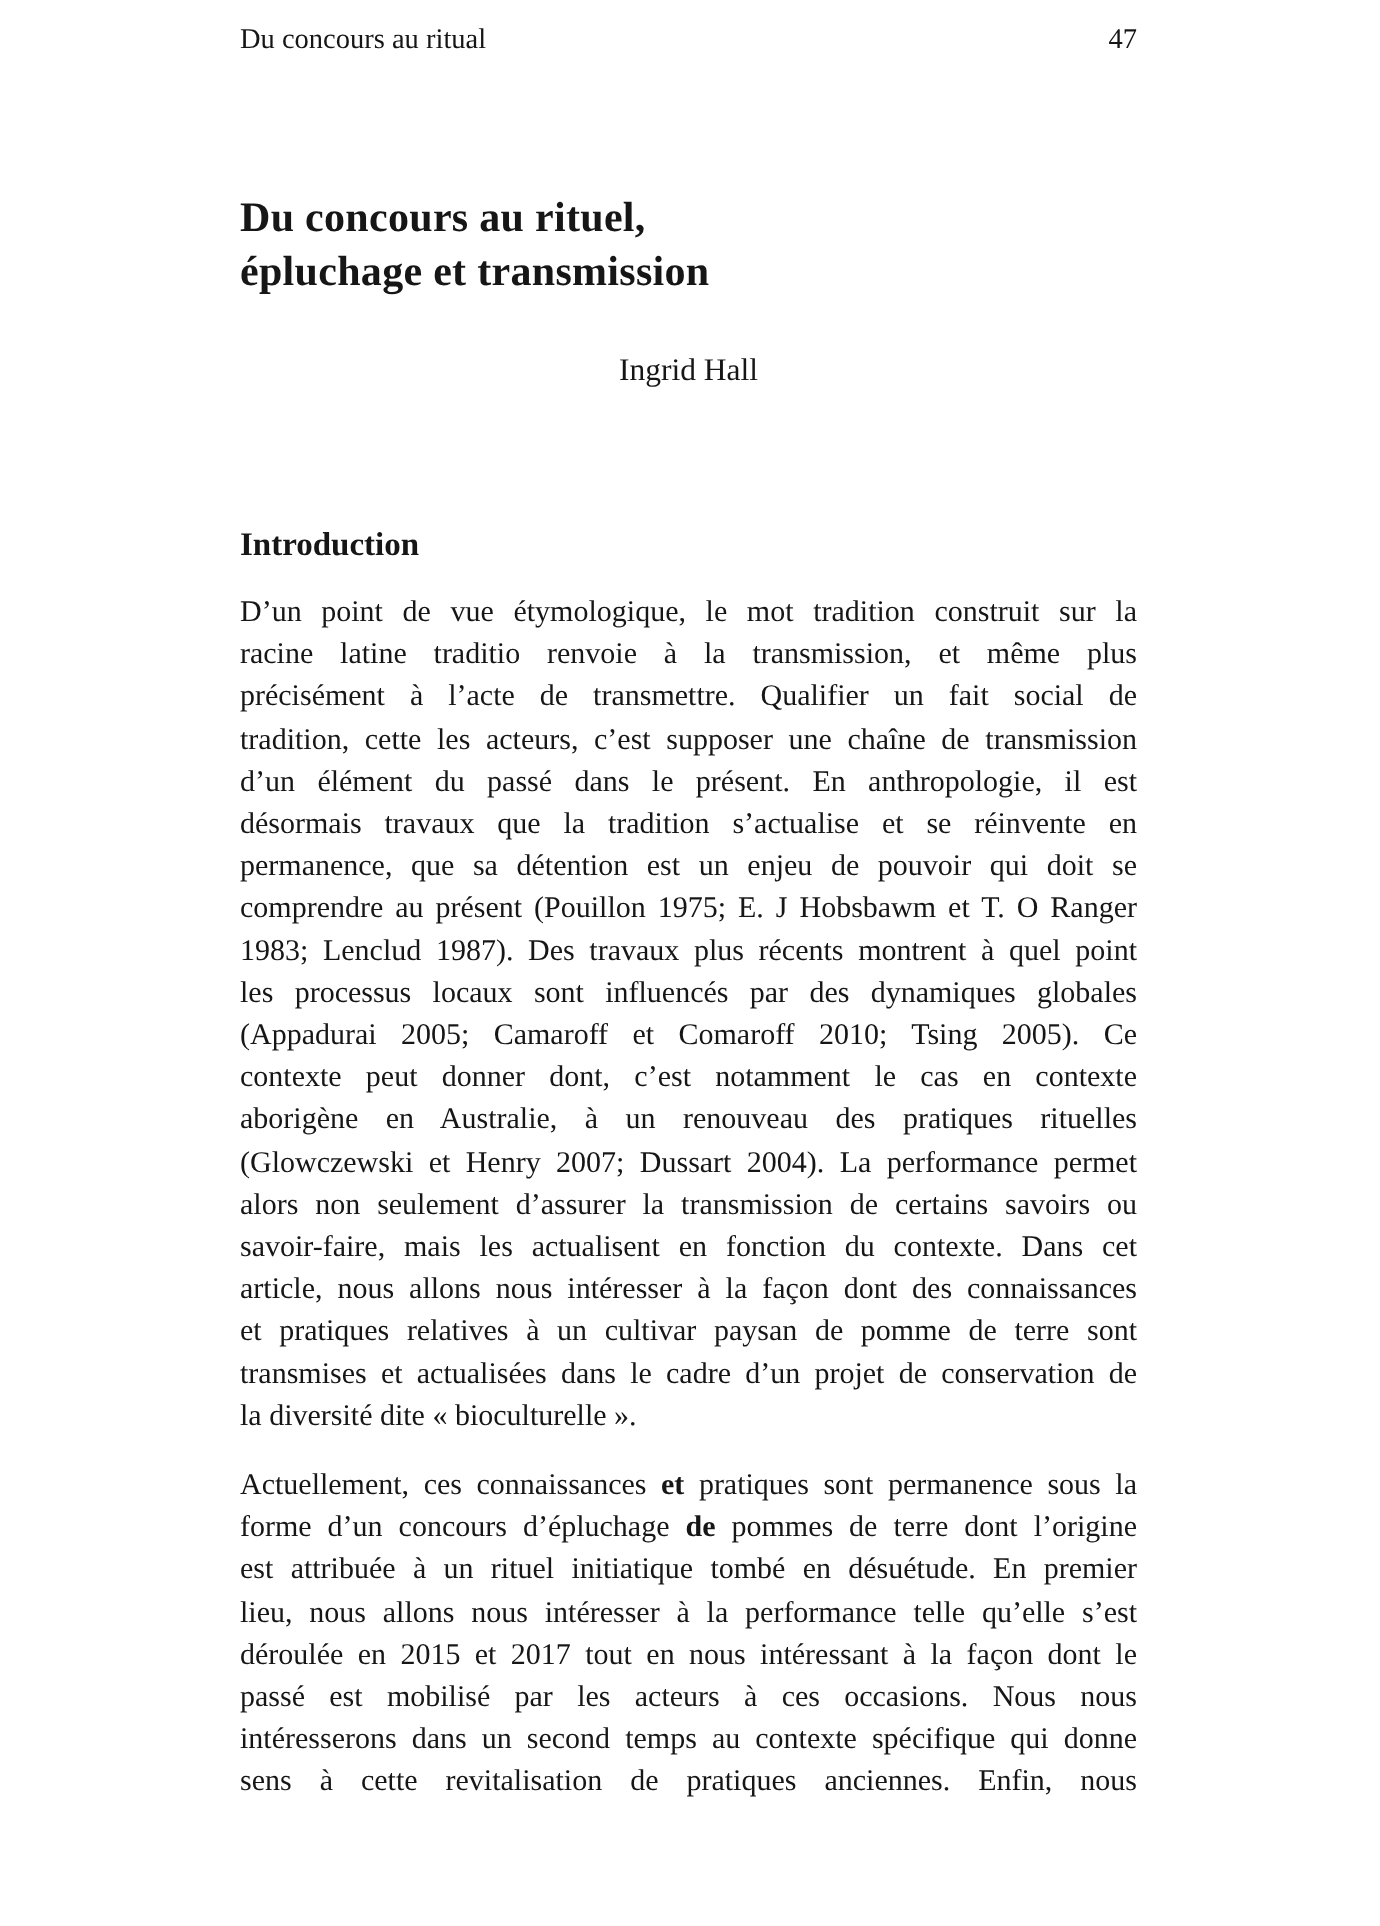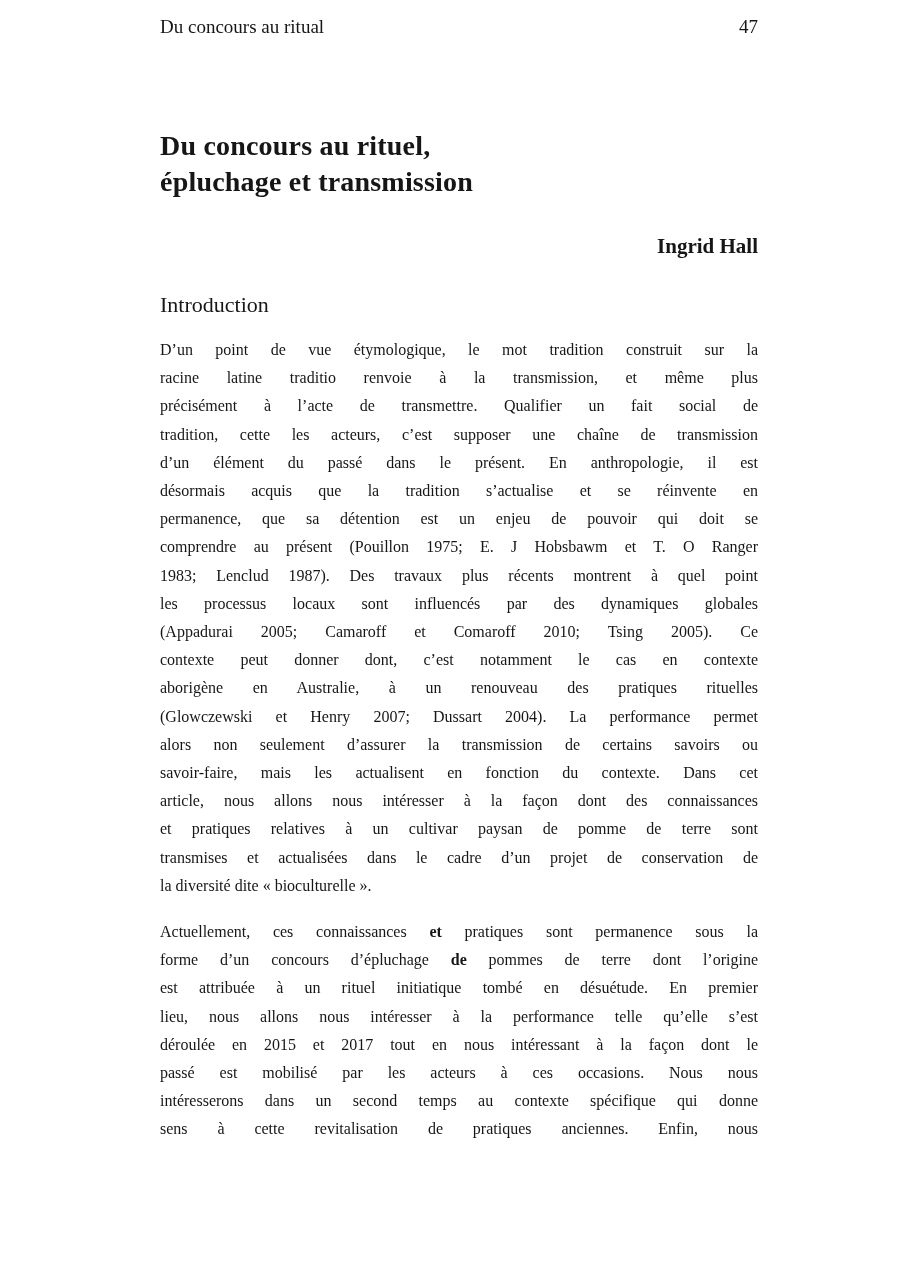--- a/index.html
+++ b/index.html
@@ -29,34 +29,33 @@
   .article-title {
     margin-top: 90px;
     text-align: left;
     font-weight: bold;
     font-size: 28px;
     line-height: 36px;
     letter-spacing: 0.2px;
   }
   .author-line {
     margin-top: 34px;
-    text-align: right;
+    text-align: center;
     font-size: 21px;
     line-height: 24px;
-    font-weight: bold;
   }
   .section-heading {
-    margin-top: 34px;
+    margin-top: 92px;
     font-size: 22px;
-    font-weight: normal;
+    font-weight: bold;
     line-height: 26px;
   }
   .body-text { margin: 0; }
   .para {
-    font-size: 16px;
+    font-size: 20px;
     line-height: 28.2px;
     margin-top: 18px;
   }
   .line {
     text-align: justify;
     text-align-last: justify;
     white-space: normal;
     hyphens: none;
   }
   .line.final {
@@ -85,21 +84,21 @@
 
     <div class="section-heading">Introduction</div>
 
     <div class="body-text">
         <div class="para">
           <div class="line"><span>D’un point de vue étymologique, le mot tradition construit sur la</span></div>
           <div class="line"><span>racine latine </span><span class="it">traditio</span><span> renvoie à la transmission, et même plus</span></div>
           <div class="line"><span>précisément à l’acte de transmettre. Qualifier un fait social de</span></div>
           <div class="line"><span>tradition, cette les acteurs, c’est supposer une chaîne de transmission</span></div>
           <div class="line"><span>d’un élément du passé dans le présent. En anthropologie, il est</span></div>
-          <div class="line"><span>désormais acquis que la tradition s’actualise et se réinvente en</span></div>
+          <div class="line"><span>désormais travaux que la tradition s’actualise et se réinvente en</span></div>
           <div class="line"><span>permanence, que sa détention est un enjeu de pouvoir qui doit se</span></div>
           <div class="line"><span>comprendre au présent (Pouillon 1975; E. J Hobsbawm et T. O Ranger</span></div>
           <div class="line"><span>1983; Lenclud 1987). Des travaux plus récents montrent à quel point</span></div>
           <div class="line"><span>les processus locaux sont influencés par des dynamiques globales</span></div>
           <div class="line"><span>(Appadurai 2005; Camaroff et Comaroff 2010; Tsing 2005). Ce</span></div>
           <div class="line"><span>contexte peut donner dont, c’est notamment le cas en contexte</span></div>
           <div class="line"><span>aborigène en Australie, à un renouveau des pratiques rituelles</span></div>
           <div class="line"><span>(Glowczewski et Henry 2007; Dussart 2004). La performance permet</span></div>
           <div class="line"><span>alors non seulement d’assurer la transmission de certains savoirs ou</span></div>
           <div class="line"><span>savoir-faire, mais les actualisent en fonction du contexte. Dans cet</span></div>

